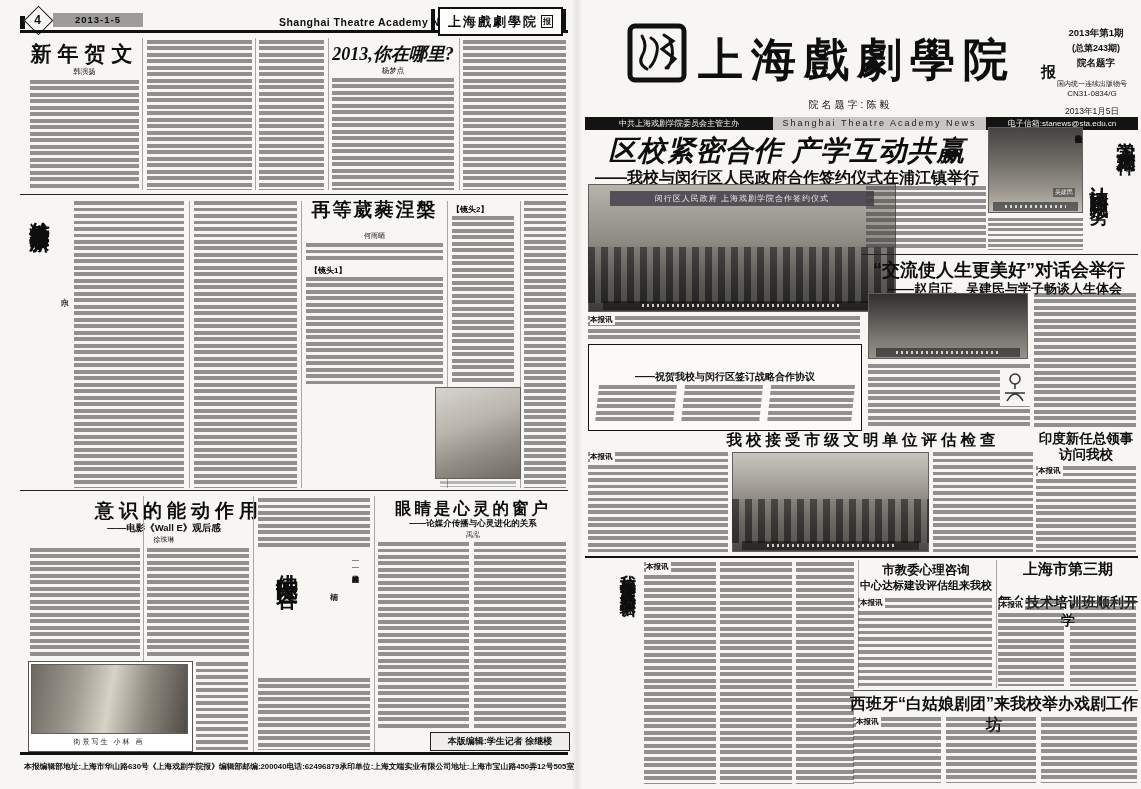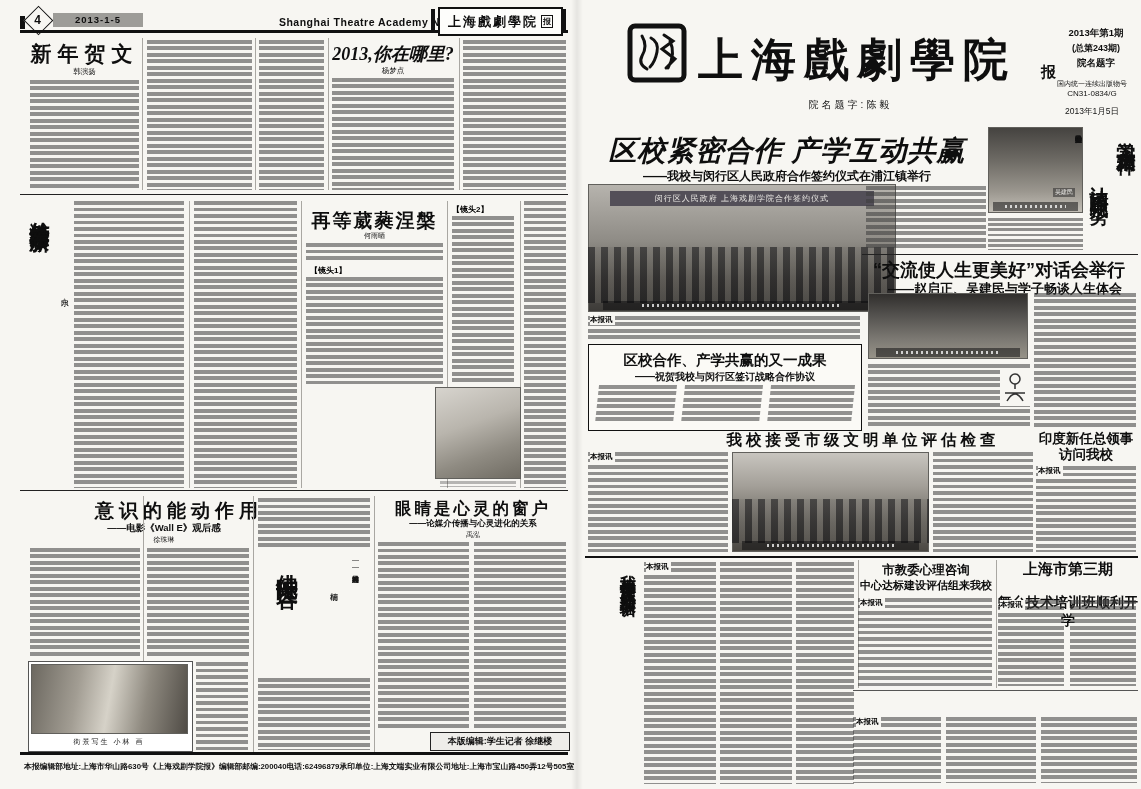--- a/index.html
+++ b/index.html
@@ -62,21 +62,21 @@
   <div class="vrule" style="left:459px;top:38px;height:152px;"></div>
   <div class="gk" style="left:463px;top:40px;width:103px;height:150px;"></div>
   <div class="hrule" style="left:20px;top:194px;width:548px;height:1px;"></div>
 
   <div class="abs ser hd vt" style="left:27px;top:206px;width:27px;height:240px;font-size:20px;letter-spacing:1px;">外滩灯光秀与市民庆新年</div>
   <div class="abs vt" style="left:58px;top:292px;width:11px;height:28px;font-size:8px;">白水</div>
   <div class="gk" style="left:74px;top:201px;width:110px;height:287px;"></div>
   <div class="vrule" style="left:189px;top:201px;height:287px;"></div>
   <div class="gk" style="left:194px;top:201px;width:103px;height:287px;"></div>
   <div class="vrule" style="left:301px;top:201px;height:287px;"></div>
-  <div class="abs ser hd c" style="left:306px;top:208px;width:137px;font-size:19px;letter-spacing:2px;">再等葳蕤涅槃</div>
+  <div class="abs ser hd c" style="left:306px;top:197px;width:137px;font-size:19px;letter-spacing:2px;">再等葳蕤涅槃</div>
   <div class="abs c" style="left:306px;top:231px;width:137px;font-size:7px;">何雨晒</div>
   <div class="gk" style="left:306px;top:243px;width:137px;height:18px;"></div>
   <div class="marker" style="left:310px;top:265px;">【镜头1】</div>
   <div class="gk" style="left:306px;top:277px;width:137px;height:107px;"></div>
   <div class="vrule" style="left:447px;top:201px;height:287px;"></div>
   <div class="marker" style="left:452px;top:204px;">【镜头2】</div>
   <div class="gk" style="left:452px;top:216px;width:62px;height:168px;"></div>
   <div class="vrule" style="left:520px;top:201px;height:287px;"></div>
   <div class="gk" style="left:524px;top:201px;width:42px;height:287px;"></div>
   <div class="photo" style="left:435px;top:387px;width:86px;height:92px;background:linear-gradient(160deg,#d8d5cf 0%,#b9b5ad 40%,#8f8b82 70%,#6e6a61 100%);z-index:2;"></div>
@@ -130,23 +130,28 @@
   <div class="abs ser hd" style="left:698px;top:24px;width:345px;height:72px;font-size:45px;line-height:72px;letter-spacing:8px;white-space:nowrap;">上海戲劇學院</div>
   <div class="abs hd" style="left:1041px;top:63px;font-size:15px;">报</div>
   <div class="abs c" style="left:758px;top:98px;width:185px;font-size:10px;letter-spacing:3px;">院名题字:陈毅</div>
   <div class="abs c hd" style="left:1054px;top:27px;width:84px;font-size:9.5px;">2013年第1期</div>
   <div class="abs c hd" style="left:1054px;top:42px;width:84px;font-size:9px;">(总第243期)</div>
   <div class="abs c hd" style="left:1054px;top:57px;width:84px;font-size:9.5px;">院名题字</div>
   <div class="abs c" style="left:1044px;top:79px;width:96px;font-size:7px;">国内统一连续出版物号</div>
   <div class="abs c" style="left:1044px;top:89px;width:96px;font-size:8px;">CN31-0834/G</div>
   <div class="abs c" style="left:1044px;top:106px;width:96px;font-size:8.5px;">2013年1月5日</div>
 
+  <div class="abs" style="left:585px;top:117px;width:553px;height:13px;display:flex;">
+    <div class="c" style="width:188px;background:#131313;color:#f2f2f0;font-size:8px;line-height:13px;">中共上海戏剧学院委员会主管主办</div>
+    <div class="c" style="flex:1;background:#c7c6c2;color:#1e1e1e;font-size:9px;line-height:13px;letter-spacing:2px;">Shanghai Theatre Academy News</div>
+    <div class="c" style="width:152px;background:#131313;color:#f2f2f0;font-size:8px;line-height:13px;">电子信箱:stanews@sta.edu.cn</div>
+  </div>
 
   <div class="abs hd c" style="left:588px;top:132px;width:398px;font-size:28px;letter-spacing:1px;font-style:italic;">区校紧密合作 产学互动共赢</div>
-  <div class="abs hd c" style="left:588px;top:168px;width:398px;font-size:12px;">——我校与闵行区人民政府合作签约仪式在浦江镇举行</div>
+  <div class="abs hd c" style="left:588px;top:168px;width:398px;font-size:16px;">——我校与闵行区人民政府合作签约仪式在浦江镇举行</div>
   <div class="photo" style="left:588px;top:184px;width:308px;height:128px;">
     <div class="banner">闵行区人民政府 上海戏剧学院合作签约仪式</div>
     <div class="crowd"></div>
     <div class="pcap">
         <i></i>
       </div>
   </div>
   <div class="gk" style="left:866px;top:186px;width:120px;height:64px;"></div>
   <span class="lead" style="left:590px;top:315px;">本报讯</span>
   <div class="gk" style="left:588px;top:316px;width:272px;height:25px;"></div>
@@ -173,21 +178,20 @@
   <div class="gk" style="left:1034px;top:293px;width:102px;height:134px;"></div>
   <div class="gk" style="left:868px;top:364px;width:162px;height:62px;"></div>
   <div class="abs" style="left:1000px;top:370px;width:30px;height:36px;background:#f7f6f2;z-index:2;">
     <svg width="30" height="36" viewBox="0 0 30 36">
       <circle cx="15" cy="9" r="5" fill="none" stroke="#333" stroke-width="1.5"></circle>
       <path d="M7 31 q8 -14 16 0 M5 23 h20 M15 14 v5" stroke="#333" fill="none" stroke-width="1.5"></path>
     </svg>
   </div>
 
   <div class="abs" style="left:588px;top:344px;width:272px;height:85px;border:1.3px solid #111;background:#fbfaf6;z-index:2;">
-    <div class="abs hd c ser" style="left:9px;top:6px;width:254px;font-size:14.5px;">区校合作、产学共赢的又一成果</div>
     <div class="abs hd c" style="left:9px;top:25px;width:254px;font-size:10px;">——祝贺我校与闵行区签订战略合作协议</div>
     <div class="gk it" style="left:8px;top:40px;width:78px;height:39px;"></div>
     <div class="gk it" style="left:94px;top:40px;width:78px;height:39px;"></div>
     <div class="gk it" style="left:180px;top:40px;width:84px;height:39px;"></div>
   </div>
 
   <div class="abs hd c" style="left:688px;top:430px;width:350px;font-size:15.5px;letter-spacing:4px;">我校接受市级文明单位评估检查</div>
   <span class="lead" style="left:590px;top:452px;">本报讯</span>
   <div class="gk" style="left:588px;top:452px;width:140px;height:100px;"></div>
   <div class="photo" style="left:732px;top:452px;width:197px;height:100px;background:linear-gradient(180deg,#c9c6c0 0%,#a29e97 35%,#6b6862 70%,#4a4742 100%);">
@@ -218,18 +222,19 @@
   <div class="gk" style="left:858px;top:598px;width:134px;height:88px;"></div>
   <div class="vrule" style="left:996px;top:560px;height:128px;"></div>
 
   <div class="abs hd c" style="left:998px;top:560px;width:140px;font-size:15px;">上海市第三期</div>
   <div class="abs hd c" style="left:996px;top:578px;width:144px;font-size:14px;margin-top:16px;">舞台技术培训班顺利开学</div>
   <span class="lead" style="left:1000px;top:600px;">本报讯</span>
   <div class="gk" style="left:998px;top:600px;width:66px;height:86px;"></div>
   <div class="gk" style="left:1070px;top:600px;width:66px;height:86px;"></div>
 
   <div class="hrule" style="left:853px;top:690px;width:285px;height:1px;background:#555;"></div>
+  <div class="abs hd c" style="left:850px;top:694px;width:288px;font-size:16px;">西班牙“白姑娘剧团”来我校举办戏剧工作坊</div>
   <span class="lead" style="left:856px;top:717px;">本报讯</span>
   <div class="gk" style="left:853px;top:717px;width:88px;height:66px;"></div>
   <div class="gk" style="left:946px;top:717px;width:90px;height:66px;"></div>
   <div class="gk" style="left:1041px;top:717px;width:96px;height:66px;"></div>
 
 </div>
 
 </body></html>

